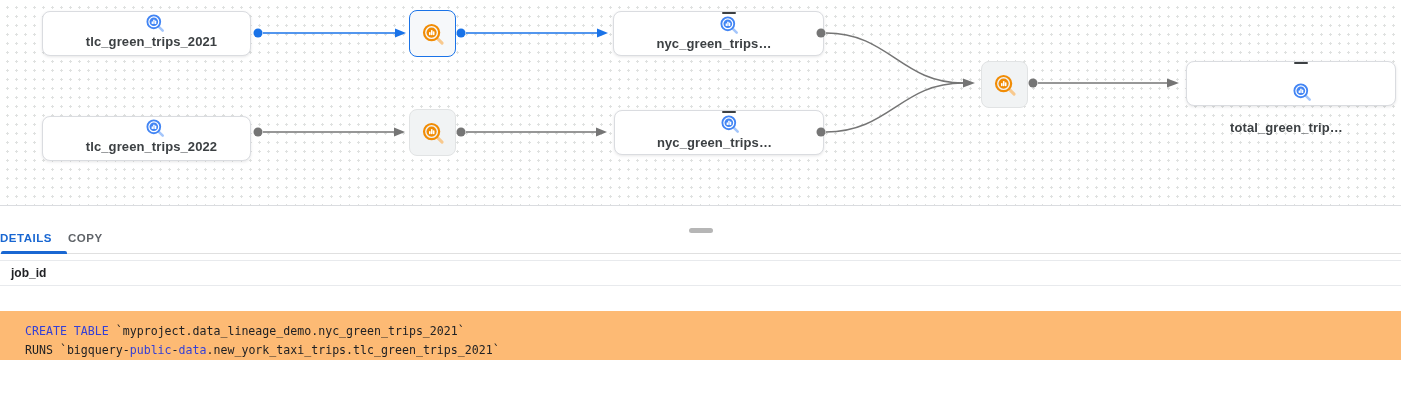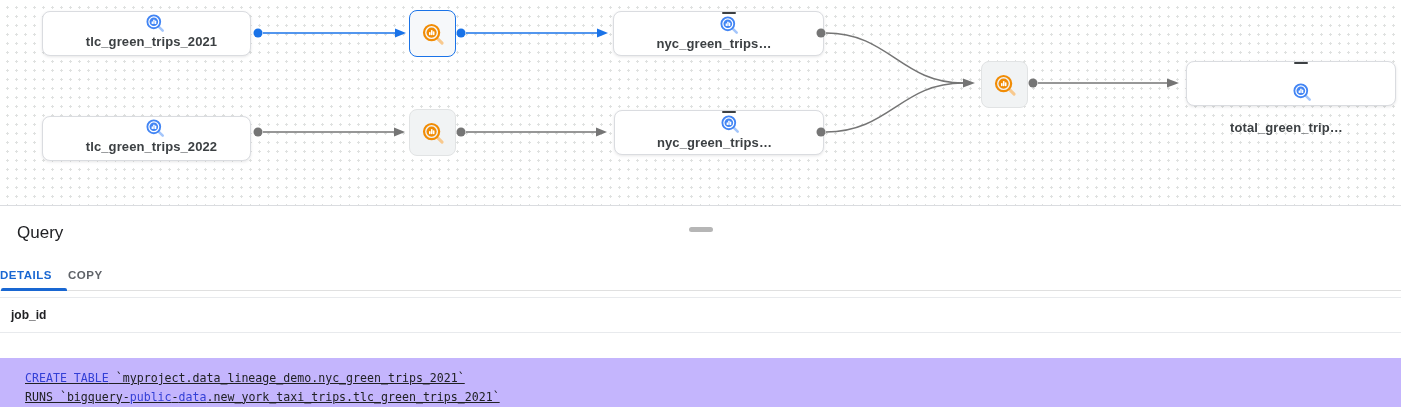--- a/index.html
+++ b/index.html
@@ -50,27 +50,27 @@
   .panel-title { margin:17px 0 0 17px; font-size:17px; line-height:20px; color:#202124;
                  font-weight:400; }
   .tabs { display:flex; margin-top:18px; border-bottom:1px solid #e0e0e0; }
   .tab { width:68px; font-size:11.5px; font-weight:700;
          letter-spacing:.5px; color:#5f6368; padding:8px 0 9px; position:relative; cursor:pointer; }
   .tab.active { color:#1967d2; }
   .tab.active::after { content:""; position:absolute; left:1px; right:1px; bottom:-1px;
                        height:3px; background:#1967d2; border-radius:2px 2px 0 0; }
   .details { margin-top:6px; }
   .drow { display:flex; align-items:center; border-top:1px solid #e8eaed; height:22px; }
-  .drow:last-child { border-bottom:1px solid #e8eaed; height:36px;gap:16px; }
+  .drow:last-child { border-bottom:1px solid #e8eaed; height:26px;gap:16px; }
   .dlabel { width:160px; padding-left:11px; flex:none; font-size:12px; font-weight:700;
             color:#202124; }
   .dvalue { font-size:12.5px; color:#5f6368; white-space:nowrap; }
-  .code-block { margin-top:25px; height:49px; background:#c4b5fd; padding:11px 20px 0 25px;
+  .code-block { margin-top:25px; height:49px; background:#fdba74; padding:11px 20px 0 25px;
                 font-family:"DejaVu Sans Mono", monospace; font-size:11.6px;
-                line-height:18.5px; color:#202124; white-space:pre;text-decoration:underline; }
+                line-height:18.5px; color:#202124; white-space:pre; }
   .kwd { color:#333fd6; }
 </style>
 </head>
 <body>
 
 <div class="graph">
 
   <svg class="edges" viewBox="0 0 1401 206">
 
     <g>
@@ -203,21 +203,20 @@
       <rect x="10.1" y="8.2" width="1.5" height="5" rx="0.7" fill="#fff"></rect>
       <rect x="11.9" y="9.4" width="1.5" height="3.8" rx="0.7" fill="#fff"></rect>
     </svg>
     <span class="label">total_green_trip…</span>
   </div>
 </div>
 
 <div class="panel">
   <div class="drag-handle"></div>
 
-  <div class="panel-title">Query</div>
 
   <div class="tabs">
     <div class="tab active">DETAILS</div>
     <div class="tab">COPY</div>
   </div>
 
   <div class="details">
     <div class="drow">
       <div class="dlabel">job_id</div>
     </div>

